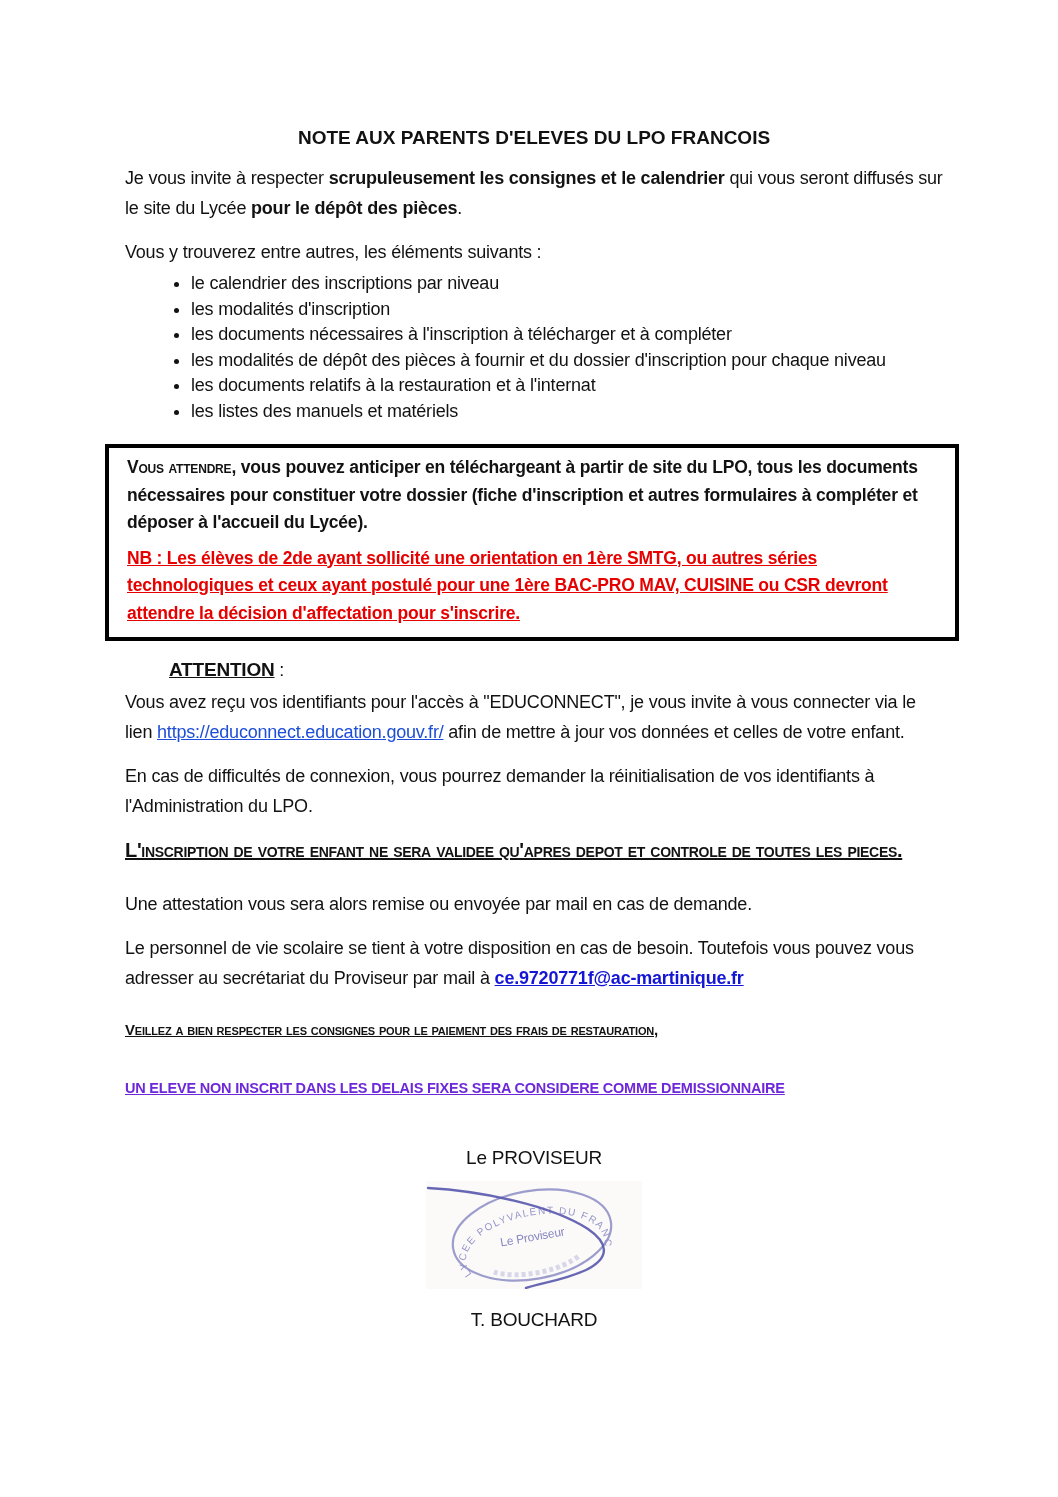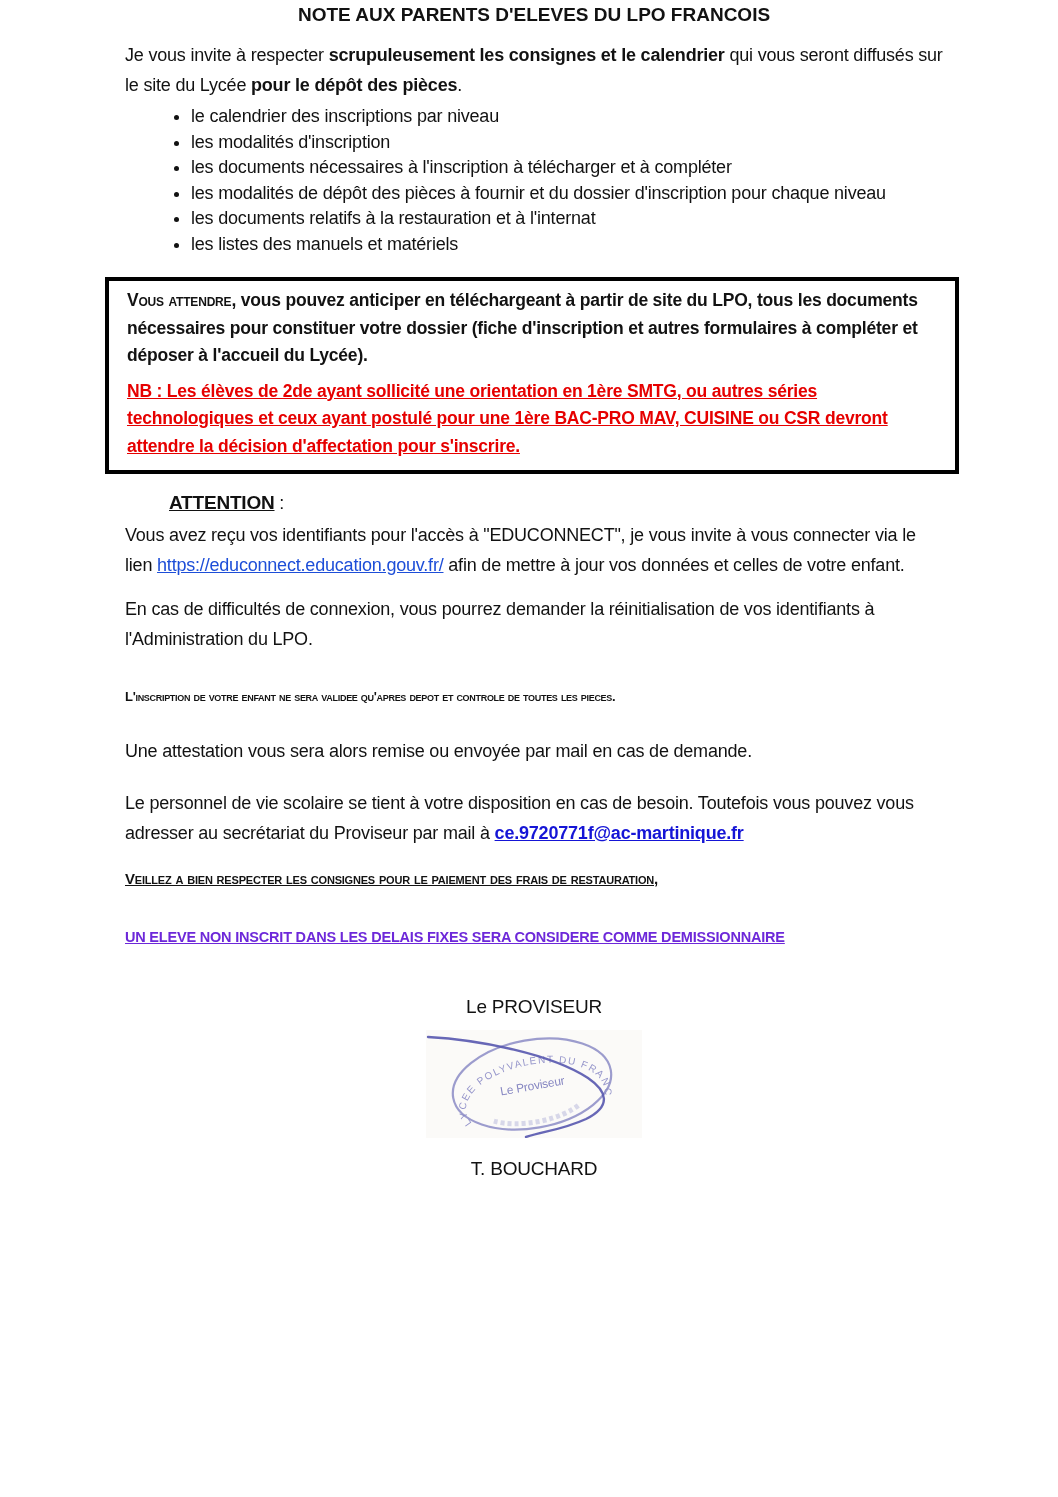--- a/index.html
+++ b/index.html
@@ -13,20 +13,21 @@
   }
   .page { width: 1058px; height: 1497px; position: relative; }
   .content {
     position: absolute;
     left: 125px; right: 115px; top: 0;
     font-size: 18px; line-height: 30px;
     letter-spacing: -0.2px;
   }
   .doc-title {
     margin: 0;
+    padding-top: 123px;
     text-align: center;
     font-size: 19px;
     font-weight: bold;
     letter-spacing: 0;
   }
   p { margin: 0; }
   .p1 { margin-top: 20px; }
   .p2 { margin-top: 10px; }
   .bu { font-weight: bold; }
   .b  { font-weight: bold; }
@@ -53,30 +54,31 @@
     text-decoration: underline;
   }
   .sc { font-variant-caps: small-caps; }
   .attention { margin-top: 14px; }
   .attention .hd { font-weight: bold; text-decoration: underline; font-size: 19px; margin-left: 44px; }
   .att-p1 { margin-top: 2px; }
   .att-p2 { margin-top: 14px; }
   a.weblink { color: #1d4ed8; text-decoration: underline; margin-top: 35px; }
   a.maillink { color: #1515d6; text-decoration: underline; font-weight: bold; }
   .notice-line {
-    margin-top: 28px;
+    margin-top: 14px;
     font-weight: bold;
-    font-size: 13px;
+    text-decoration: underline;
+    font-size: 20px;
     letter-spacing: -0.3px;
     white-space: nowrap;
   }
   .attestation { margin-top: 24px; }
-  .contact { margin-top: 22px; }
+  .contact { margin-top: 14px; }
   .payment-notice {
-    margin-top: 16px;
+    margin-top: 22px;
     font-weight: bold;
     text-decoration: underline;
     font-size: 15px;
     letter-spacing: -0.2px;
     white-space: nowrap;
   }
   .final-warning {
     margin-top: 28px;
     font-weight: bold;
     text-decoration: underline;
@@ -105,20 +107,21 @@
 <body>
 
 <div class="page">
   <div class="content">
 
     <h1 class="doc-title">NOTE AUX PARENTS D'ELEVES DU LPO FRANCOIS</h1>
 
 
     <p class="p2"><span>Je vous invite à respecter </span><span class="bu">scrupuleusement les consignes et le calendrier</span><span> qui vous seront diffusés sur le site du Lycée </span><span class="bu">pour le dépôt des pièces</span><span>.</span></p>
 
+    <p class="list-intro">Vous y trouverez entre autres, les éléments suivants :</p>
 
     <ul class="items">
       <li>le calendrier des inscriptions par niveau</li>
       <li>les modalités d'inscription</li>
       <li>les documents nécessaires à l'inscription à télécharger et à compléter</li>
       <li>les modalités de dépôt des pièces à fournir et du dossier d'inscription pour chaque niveau</li>
       <li>les documents relatifs à la restauration et à l'internat</li>
       <li>les listes des manuels et matériels</li>
     </ul>
 

